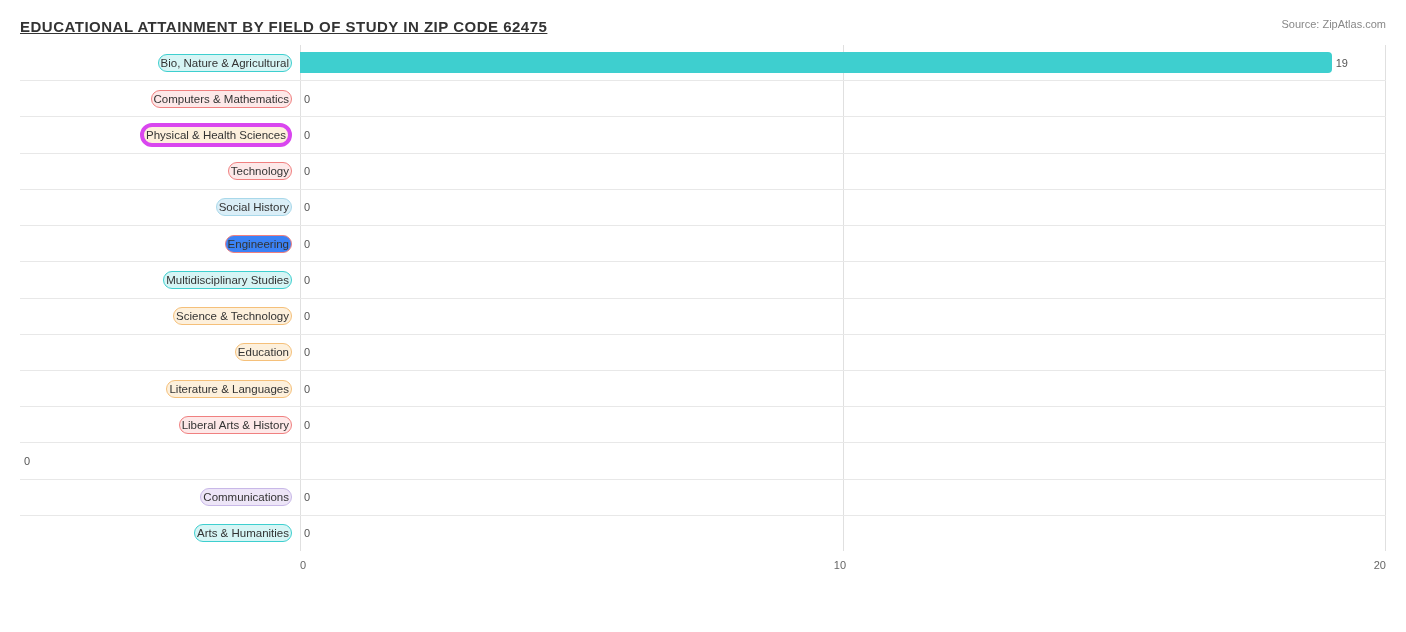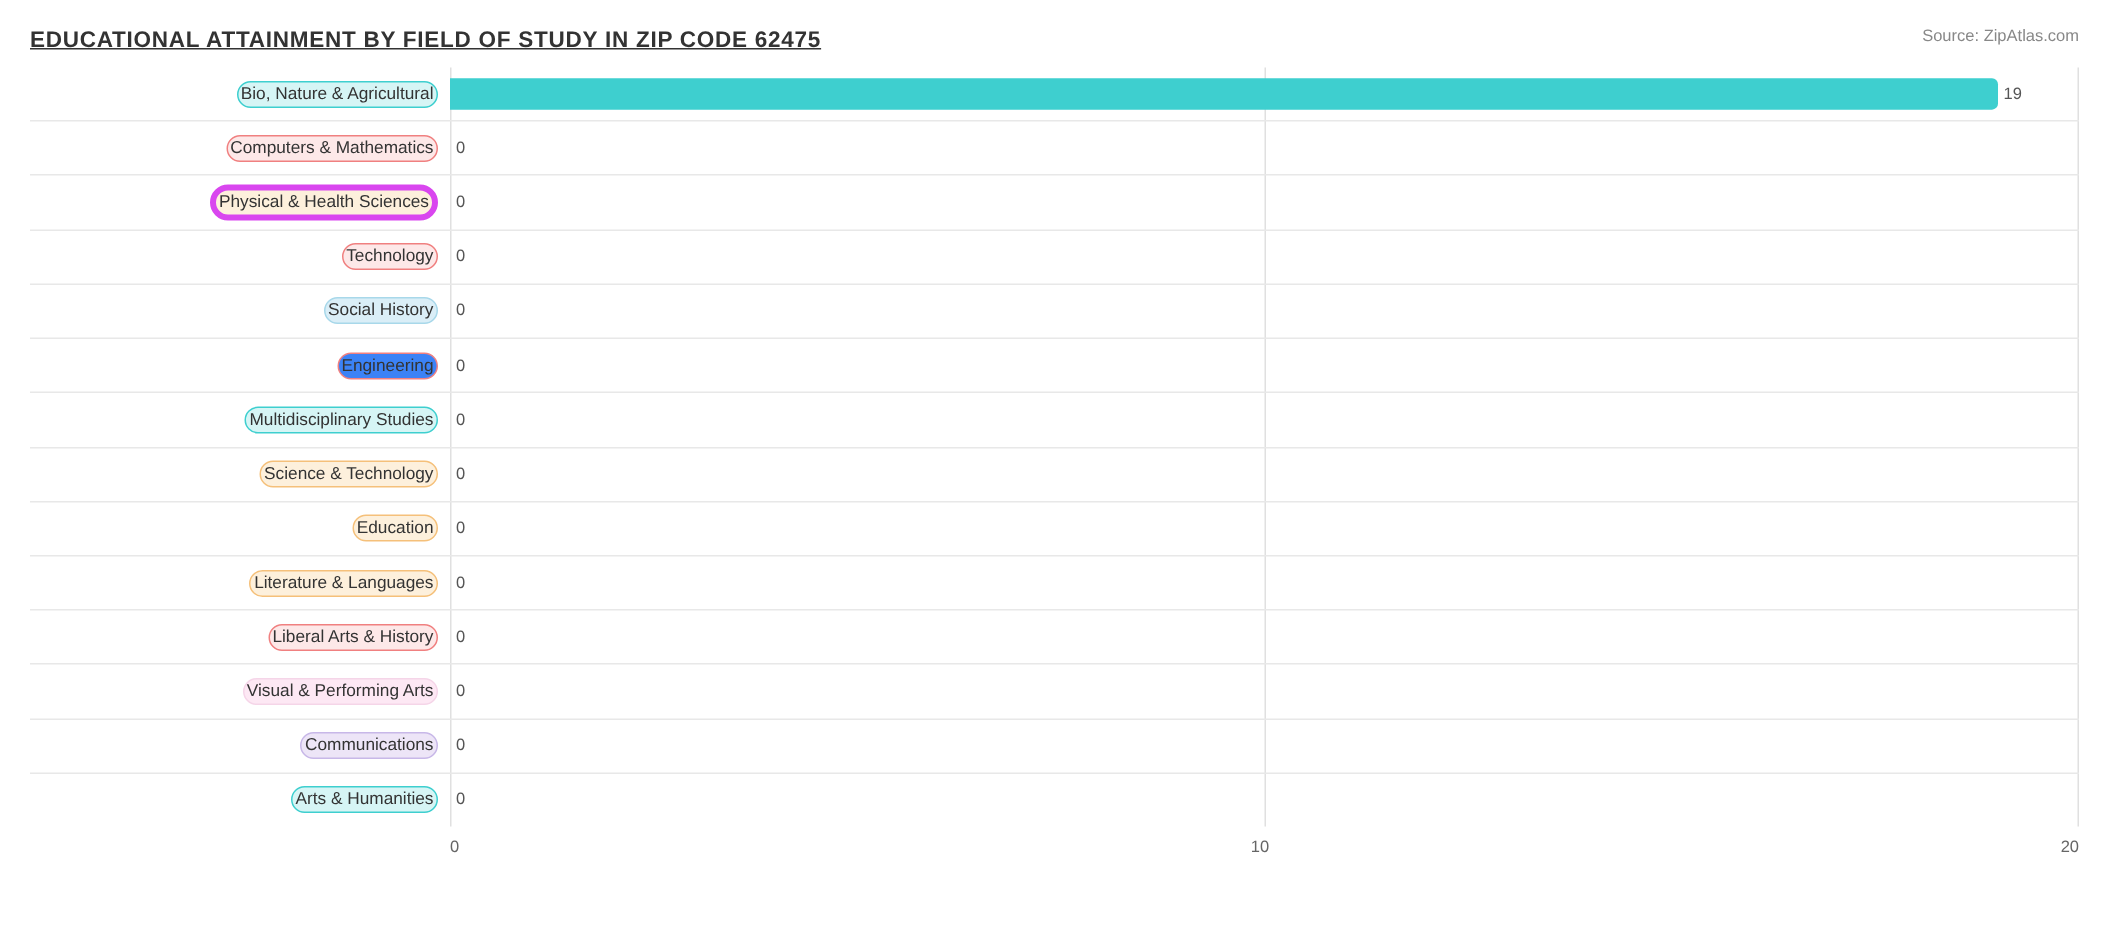--- a/index.html
+++ b/index.html
@@ -240,23 +240,20 @@
           <div class="bar-row">
     <div class="bar-label">
       <span class="label-pill" style="background:#fde8e8; border: 1px solid #f08080;">Liberal Arts &amp; History</span>
     </div>
     <div class="bar-track">
       <div class="bar-fill" style="width:0%; background:#f08080; --bar-width:0%;"></div>
       <span class="bar-value" style="--bar-width:0%;">0</span>
     </div>
   </div>
           <div class="bar-row">
-    <div class="bar-label">
-      <span class="label-pill" style="background:#fde8f4; border: 1px solid #f5d5e8;">Visual &amp; Performing Arts</span>
-    </div>
     <div class="bar-track">
       <div class="bar-fill" style="width:0%; background:#f5d5e8; --bar-width:0%;"></div>
       <span class="bar-value" style="--bar-width:0%;">0</span>
     </div>
   </div>
           <div class="bar-row">
     <div class="bar-label">
       <span class="label-pill" style="background:#ede5f7; border: 1px solid #c8b8e8;">Communications</span>
     </div>
     <div class="bar-track">

